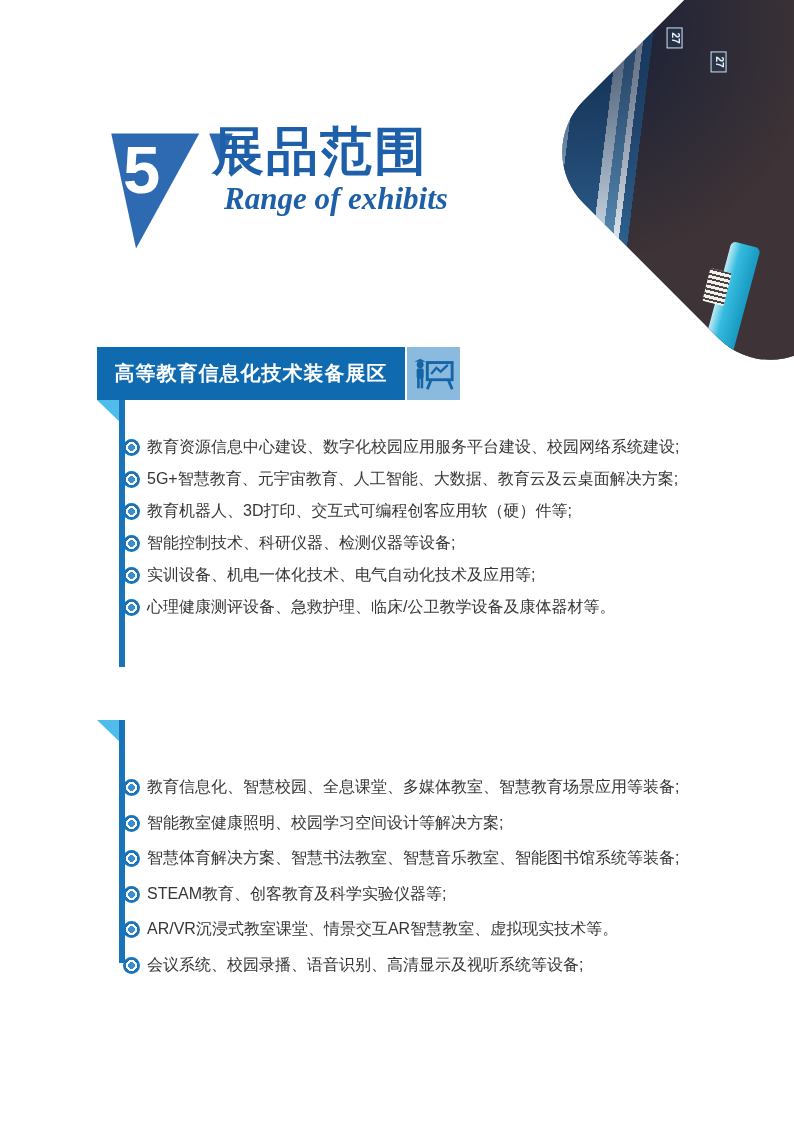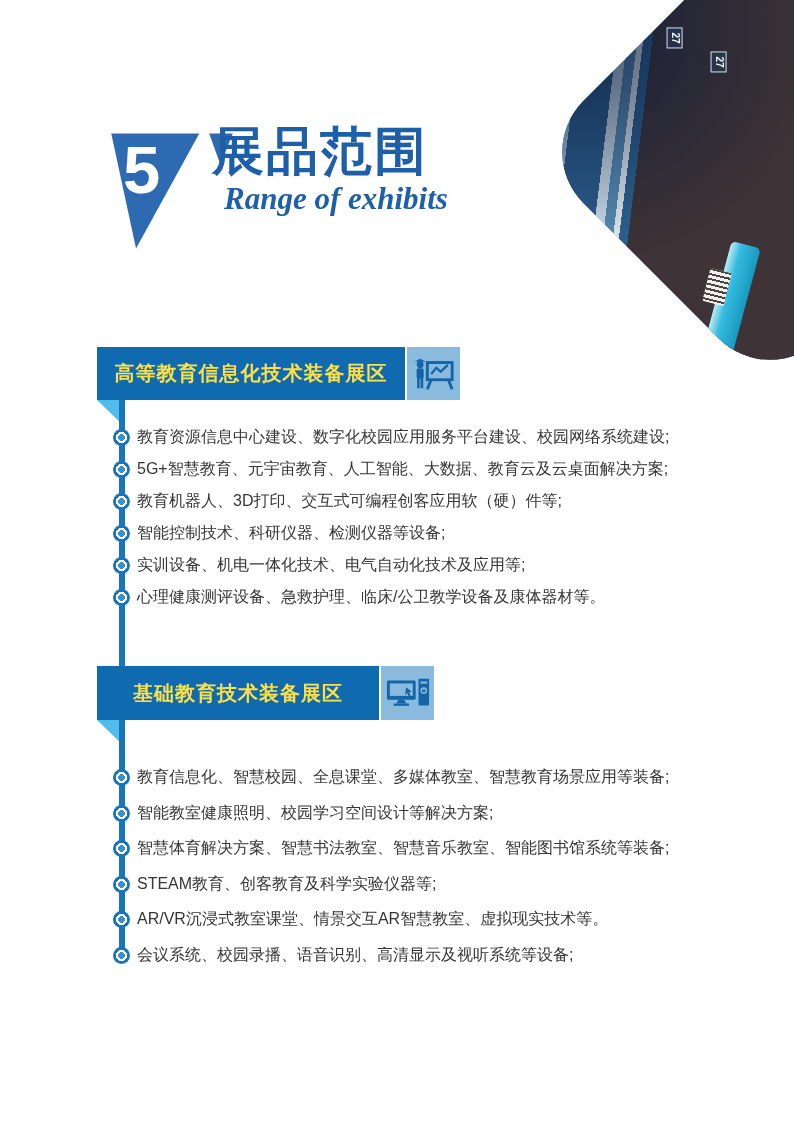--- a/index.html
+++ b/index.html
@@ -38,37 +38,37 @@
 
   .title-block{position:absolute;left:212px;top:124px;}
   .page-title{margin:0;font-size:52px;font-weight:bold;color:#1d5fa8;letter-spacing:2px;line-height:1.05;}
   .page-subtitle{margin:4px 0 0 12px;font-family:"Liberation Serif",serif;font-style:italic;
                  font-weight:bold;font-size:31px;color:#1d5fa8;line-height:1;}
 
   
   .sec-bar{position:absolute;left:97px;display:flex;}
   #bar1{top:347px;height:53px;}
   #bar2{top:666px;height:54px;}
-  .bar-dark{background:#0f6ab0;color:#fde047;display:flex;align-items:center;justify-content:center;
+  .bar-dark{background:#0f6ab0;color:#ffffff;display:flex;align-items:center;justify-content:center;
             font-size:20px;font-weight:bold;letter-spacing:1px;}
   #bar1 .bar-dark{width:308px;}
   #bar2 .bar-dark{width:282px;}
   .bar-gap{width:2px;background:#ffffff;}
   .bar-tile{width:53px;background:#8abadd;display:flex;align-items:center;justify-content:center;
             color:#1365a6;}
   .fold{position:absolute;width:28px;height:27px;background:#4fbceb;
         clip-path:polygon(0 0,100% 0,100% 100%);}
   #fold1{left:97px;top:400px;}
   #fold2{left:97px;top:720px;}
   .spine{position:absolute;left:119px;width:6px;background:#1a74ba;}
   #spine1{top:400px;height:267px;}
   #spine2{top:720px;height:243px;}
 
   
-  .list{position:absolute;left:113px;width:620px;margin:0;padding:0;list-style:none;}
+  .list{position:absolute;left:113px;width:620px;margin:10px;padding:0;list-style:none;}
   #list1{top:421px;}
   #list2{top:760px;}
   .list li{display:flex;align-items:center;}
   #list1 li{height:32px;}
   #list2 li{height:35.5px;}
   .bullet{width:17px;height:17px;flex:0 0 17px;border-radius:50%;margin-right:7px;
           background:radial-gradient(circle,#3b8fd0 0 3.5px,#ffffff 3.5px 5.5px,#1a74ba 5.5px);}
   .item-text{font-size:16px;color:#363636;white-space:nowrap;}
 </style>
 </head>
@@ -139,37 +139,20 @@
       <li>
         <span class="bullet"></span>
         <span class="item-text">实训设备、机电一体化技术、电气自动化技术及应用等;</span>
       </li>
       <li>
         <span class="bullet"></span>
         <span class="item-text">心理健康测评设备、急救护理、临床/公卫教学设备及康体器材等。</span>
       </li>
     </ul>
 
-  <div class="sec-bar" id="bar2">
-    <div class="bar-dark">基础教育技术装备展区</div>
-    <div class="bar-gap"></div>
-    <div class="bar-tile">
-      <svg width="44" height="34" viewBox="0 0 46 34">
-        <rect x="1" y="4" width="30" height="20" rx="1.5" fill="currentColor"></rect>
-        <rect x="4" y="7" width="24" height="13" fill="#8abadd"></rect>
-        <path d="M21 11 l6 4.6 -2.9.5 1.6 3.4 -2 .9 -1.6-3.4 -2.1 2 z" fill="currentColor"></path>
-        <path d="M13 24 h6 l2.2 4 h-10.4 z" fill="currentColor"></path>
-        <rect x="8" y="28" width="16" height="2.4" fill="currentColor"></rect>
-        <rect x="34" y="2" width="11" height="28" rx="1" fill="currentColor"></rect>
-        <rect x="36" y="5" width="7" height="2.2" fill="#8abadd"></rect>
-        <circle cx="39.5" cy="14.5" r="2.8" fill="none" stroke="#8abadd" stroke-width="1.5"></circle>
-        <rect x="39" y="11.5" width="1.2" height="3" fill="#8abadd"></rect>
-      </svg>
-    </div>
-  </div>
   <div class="fold" id="fold2"></div>
   <div class="spine" id="spine2"></div>
 
   <ul class="list" id="list2">
 
   <li>
         <span class="bullet"></span>
         <span class="item-text">教育信息化、智慧校园、全息课堂、多媒体教室、智慧教育场景应用等装备;</span>
       </li>
       <li>

